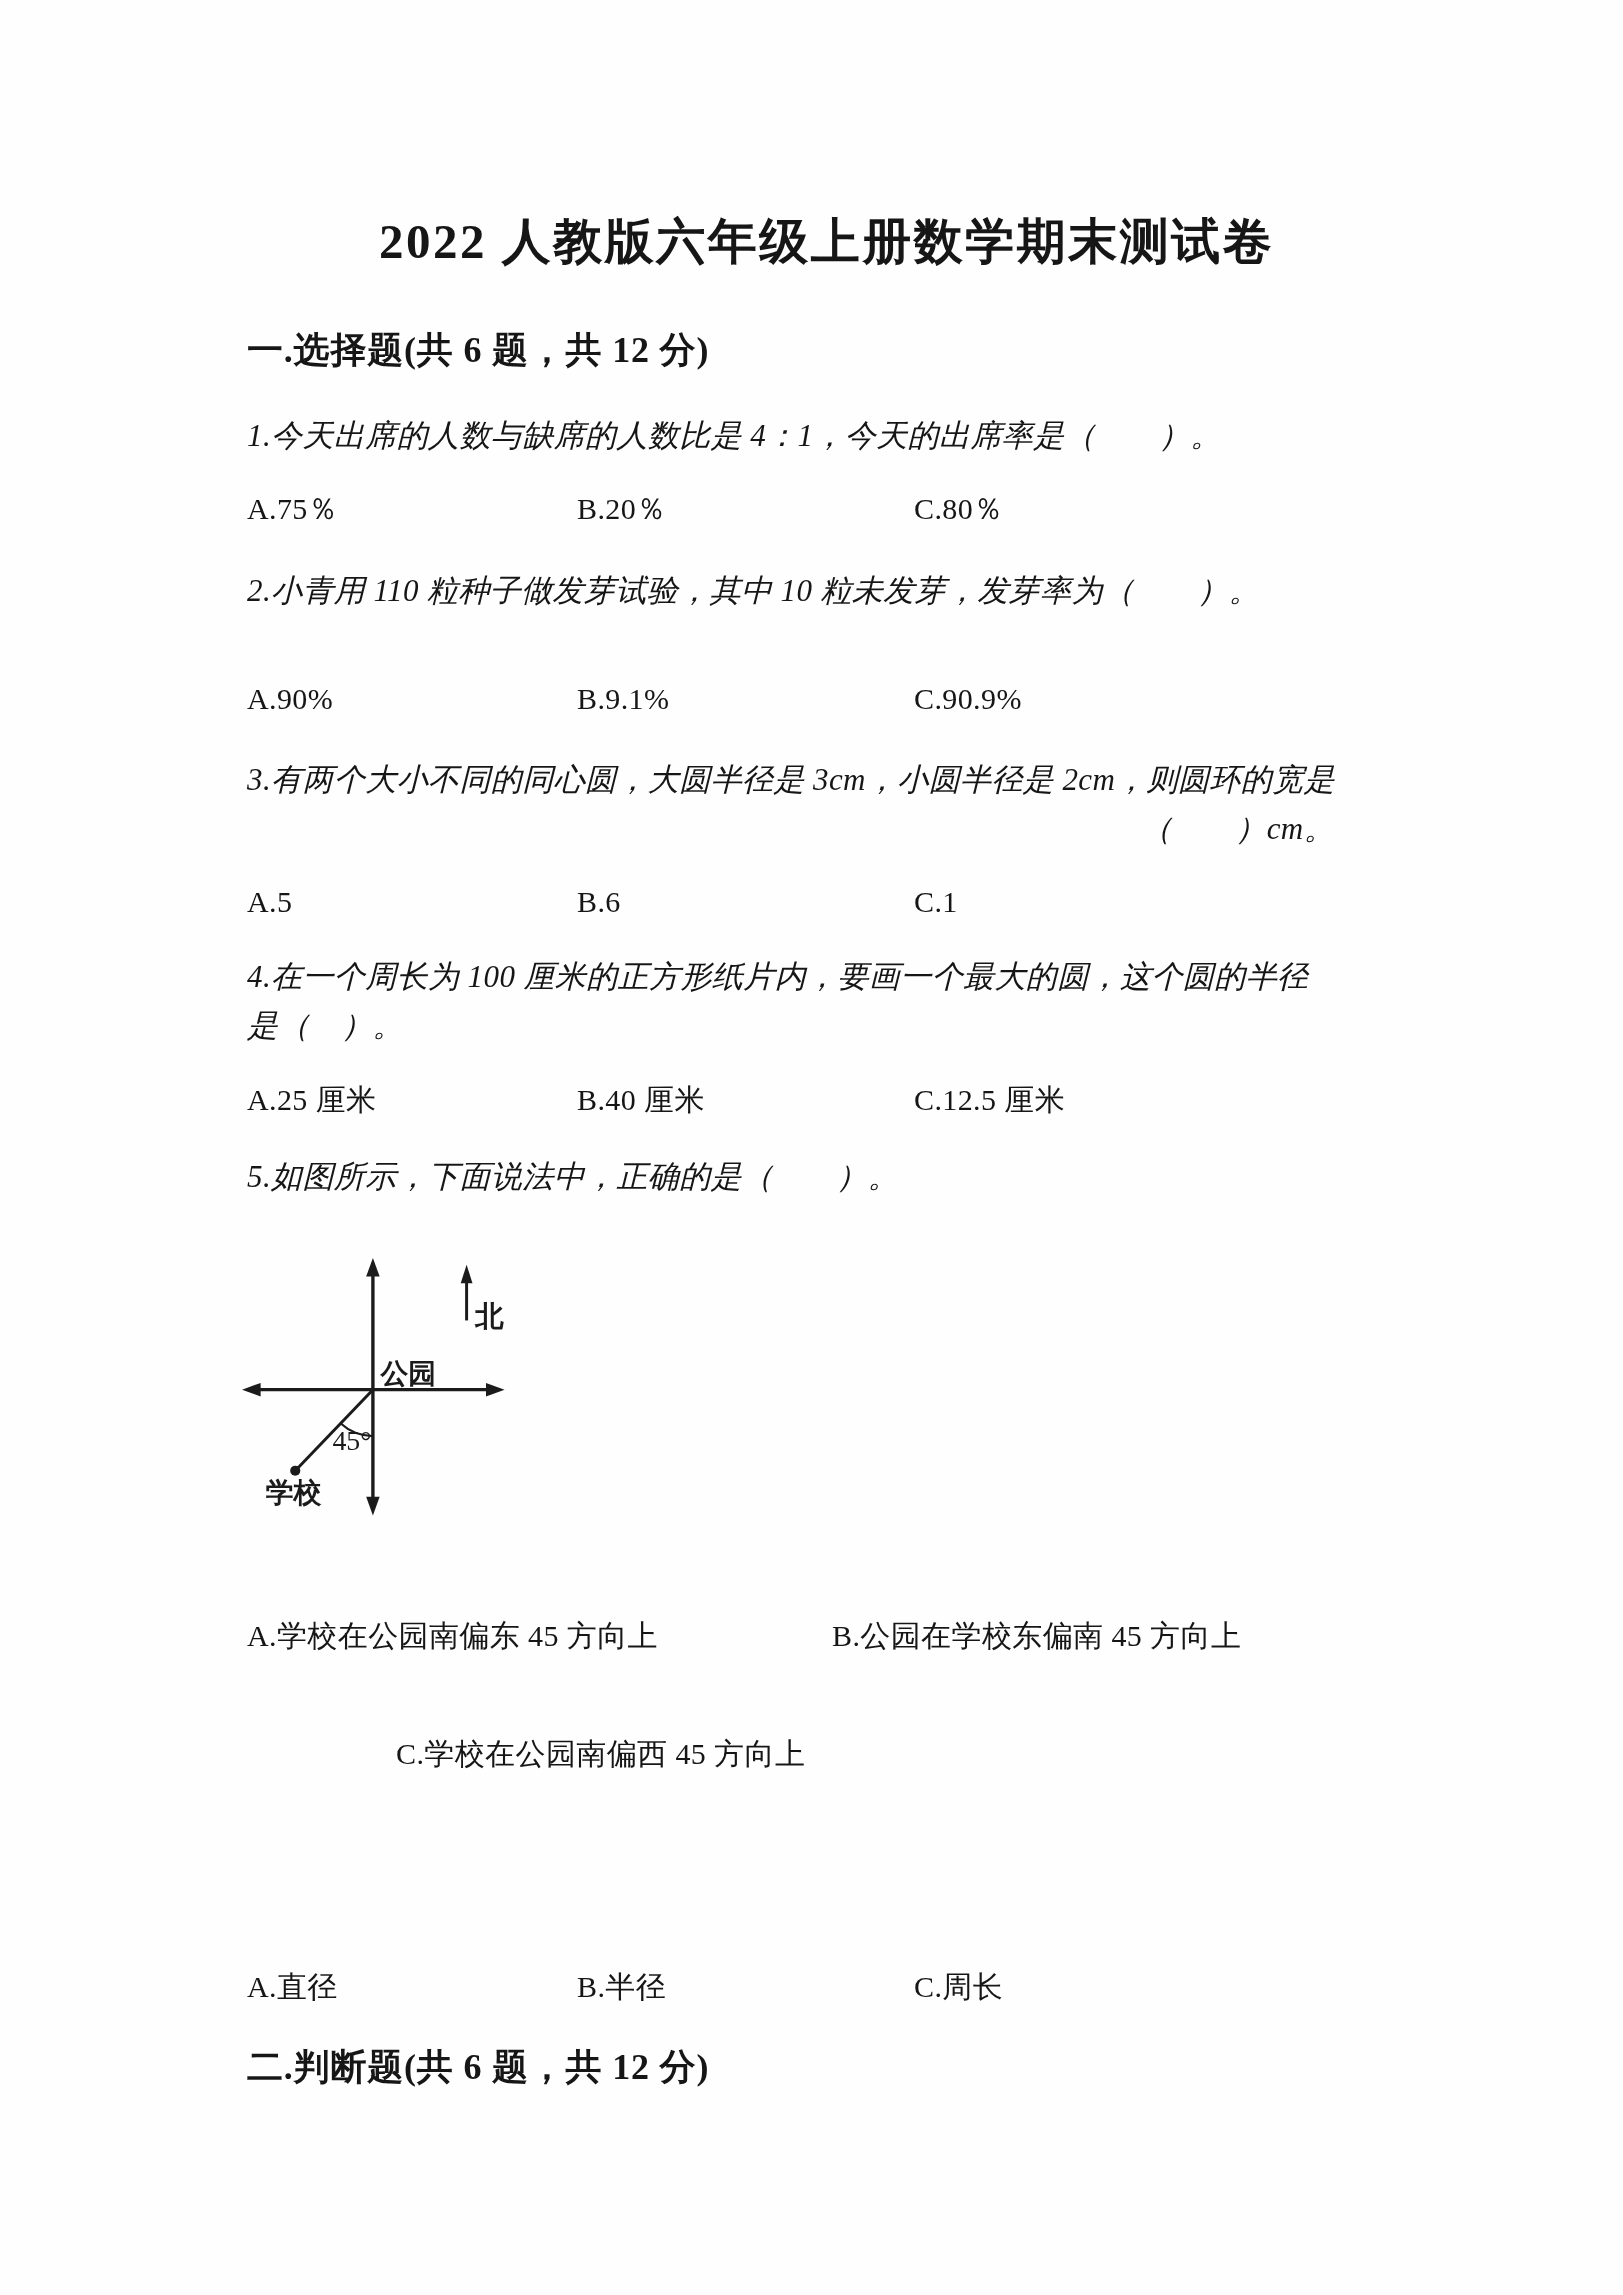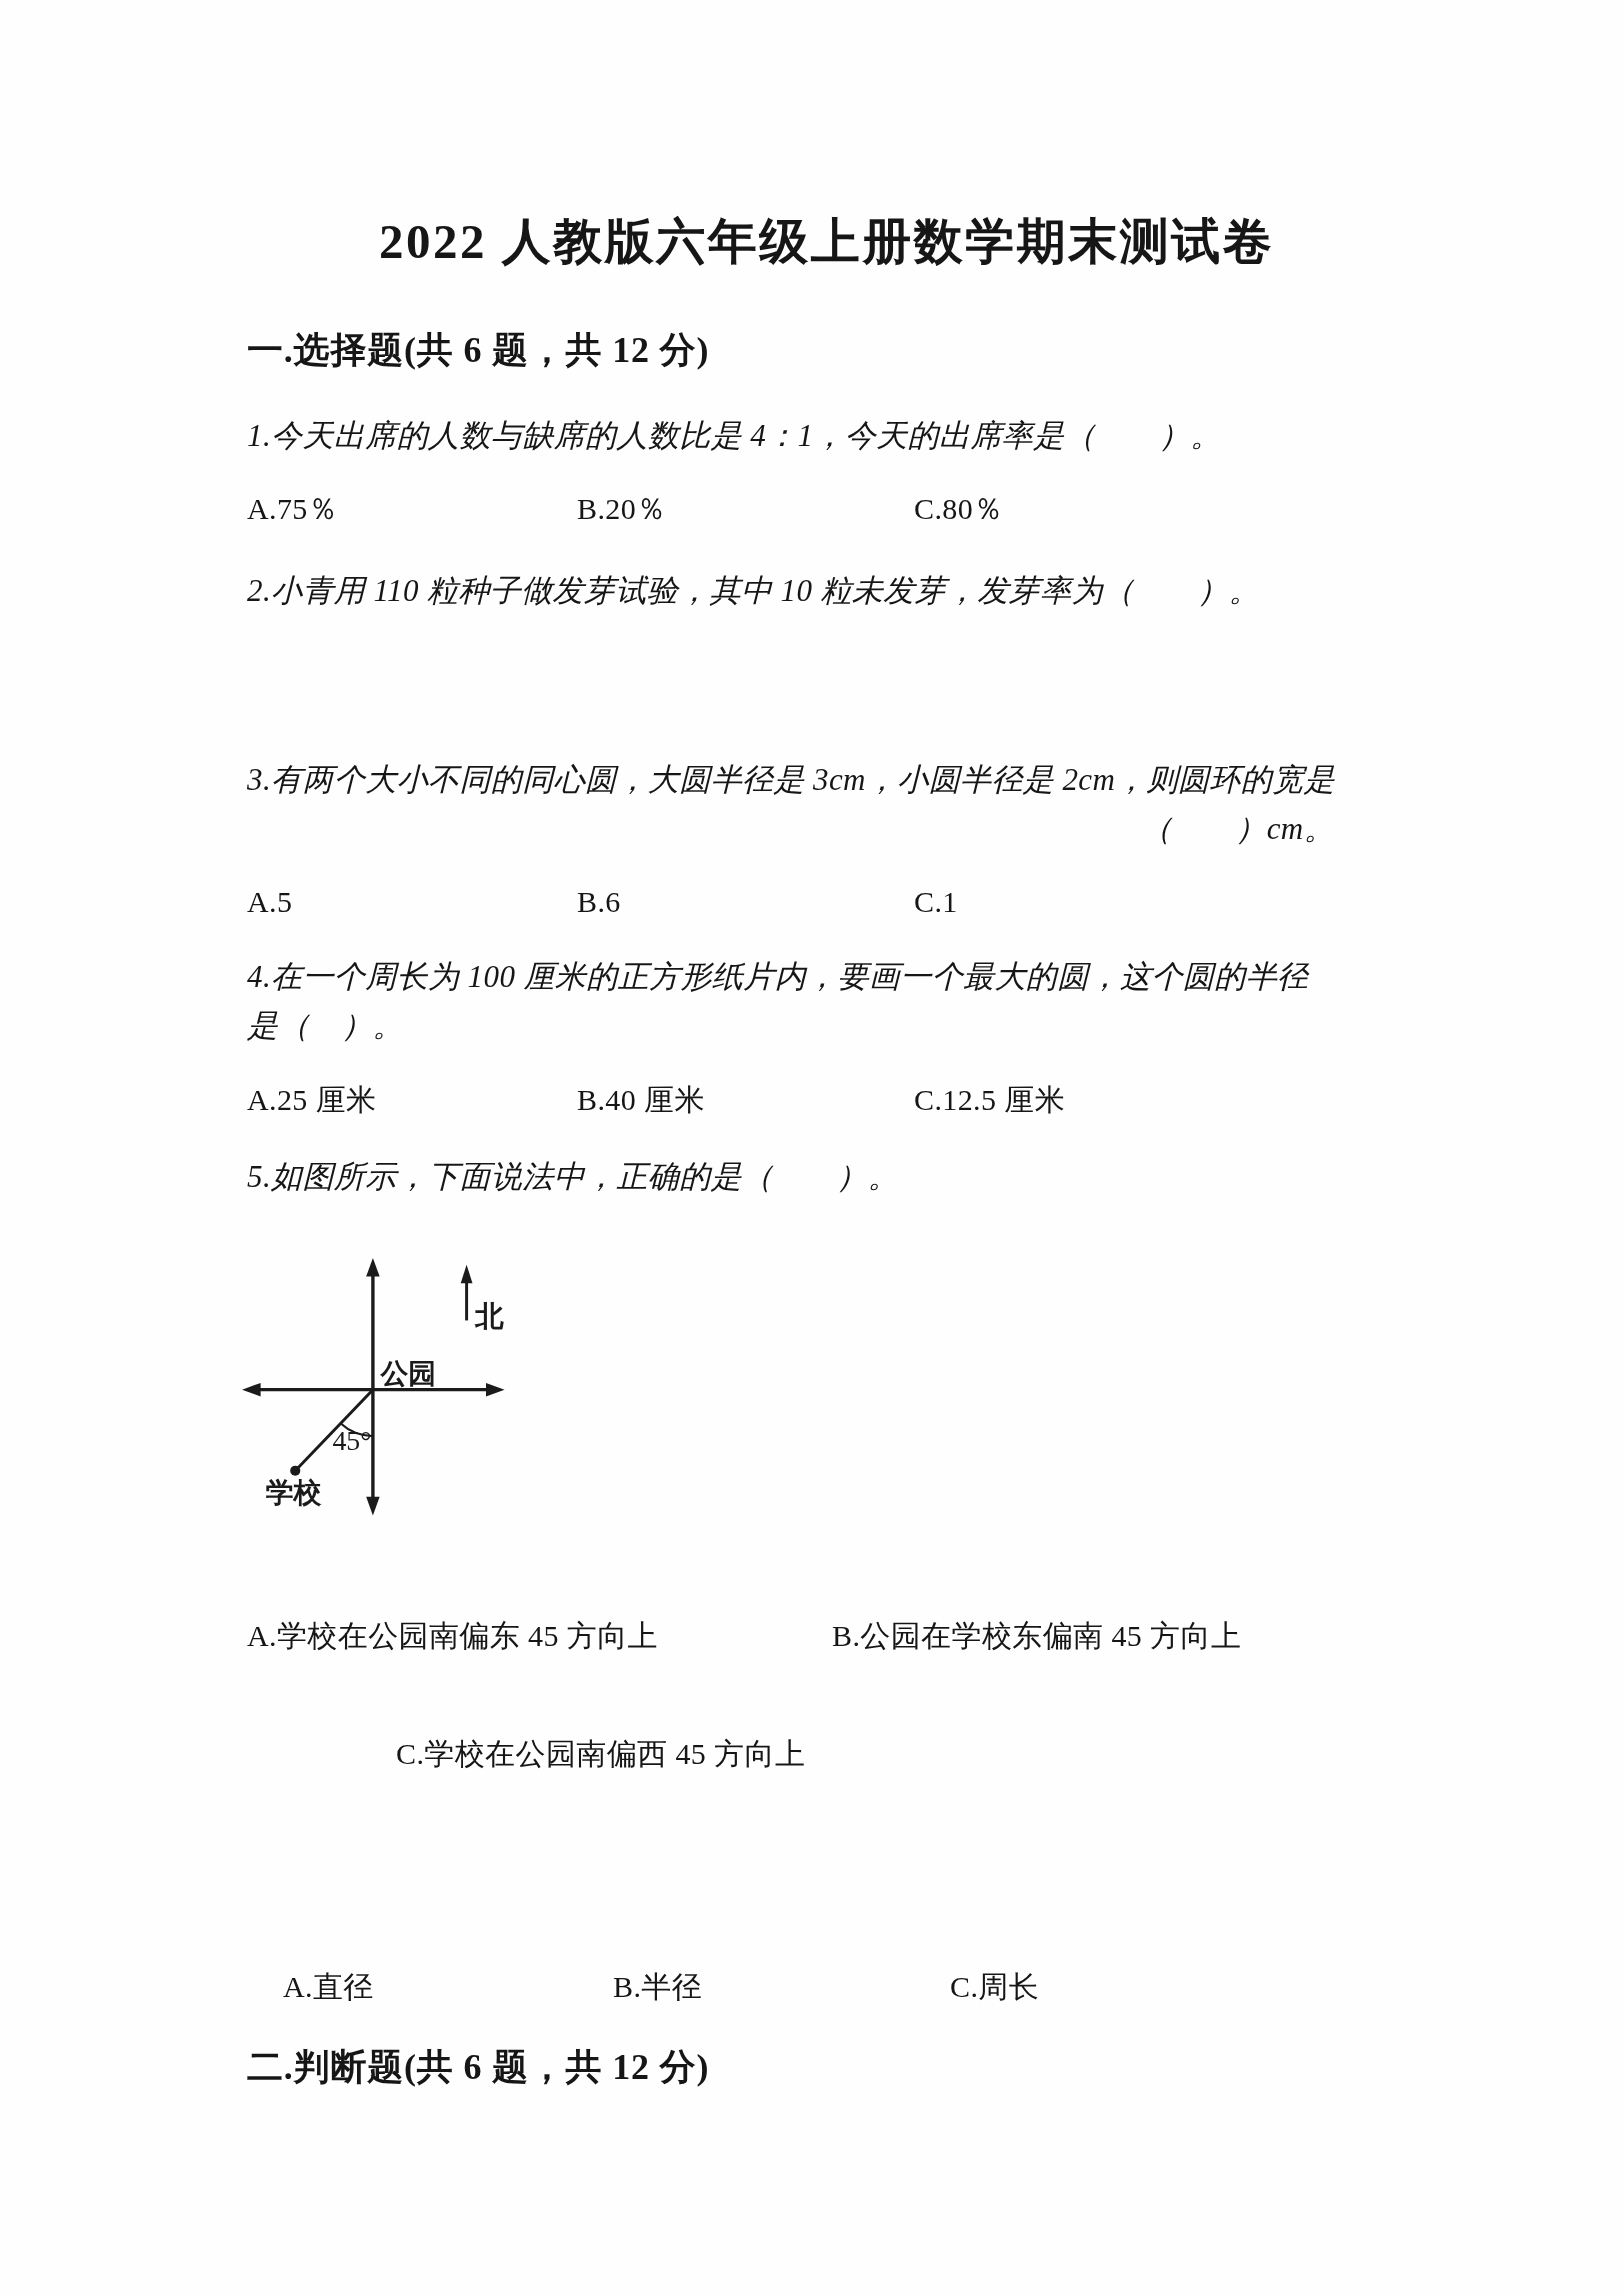--- a/index.html
+++ b/index.html
@@ -47,20 +47,25 @@
   <div class="abs qtext" style="top:411px;">1.今天出席的人数与缺席的人数比是 4：1，今天的出席率是（　　）。</div>
 
   <div class="abs opts" style="top:490px;">
     <span class="opt col-a">A.75％</span>
     <span class="opt col-b">B.20％</span>
     <span class="opt">C.80％</span>
   </div>
 
   <div class="abs qtext" style="top:566px;">2.小青用 110 粒种子做发芽试验，其中 10 粒未发芽，发芽率为（　　）。</div>
 
+  <div class="abs opts" style="top:680px;">
+    <span class="opt col-a">A.90%</span>
+    <span class="opt col-b">B.9.1%</span>
+    <span class="opt">C.90.9%</span>
+  </div>
 
   <div class="abs qtext" style="top:755px;text-align:right;">3.有两个大小不同的同心圆，大圆半径是 3cm，小圆半径是 2cm，则圆环的宽是
 （　　）cm。</div>
 
   <div class="abs opts" style="top:883px;">
     <span class="opt col-a">A.5</span>
     <span class="opt col-b">B.6</span>
     <span class="opt">C.1</span>
   </div>
 
@@ -104,21 +109,21 @@
   <div class="abs opts opts-wide" style="top:1617px;">
     <span class="opt col-a">A.学校在公园南偏东 45 方向上</span>
     <span class="opt">B.公园在学校东偏南 45 方向上</span>
   </div>
 
   <div class="abs opts" style="top:1735px; left:396px;">
     <span class="opt">C.学校在公园南偏西 45 方向上</span>
   </div>
 
 
-  <div class="abs opts" style="top:1968px;margin-left:36px;">
+  <div class="abs opts" style="top:1968px;">
     <span class="opt col-a">A.直径</span>
     <span class="opt col-b">B.半径</span>
     <span class="opt">C.周长</span>
   </div>
 
   <div class="abs section-heading" style="top:2043px;">二.判断题(共 6 题，共 12 分)</div>
 
 </div>
 
 

